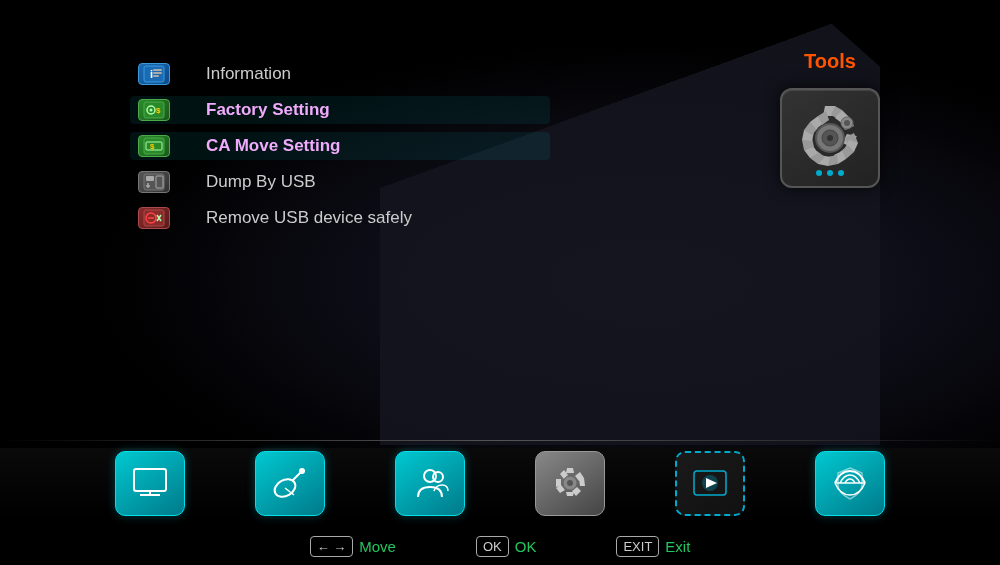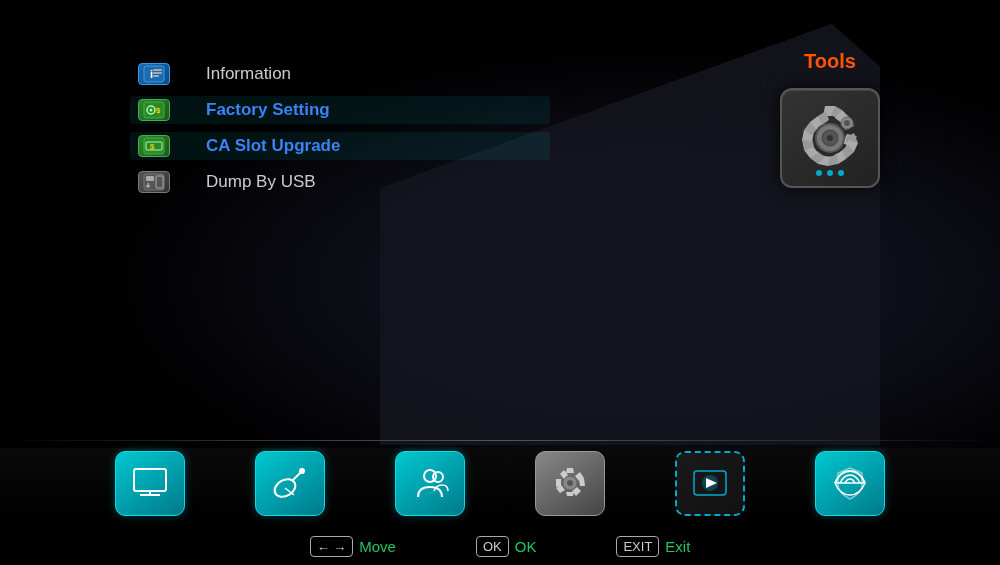--- a/index.html
+++ b/index.html
@@ -93,21 +93,21 @@
       border: 1px solid #aa4a4a;
     }
 
     .menu-item-label {
       font-size: 17px;
       color: #ccc;
       margin-left: 24px;
     }
 
     .menu-item.highlighted .menu-item-label {
-      color: #3b82f6;
+      color: #f0abfc;
       font-weight: bold;
     }
 
     .menu-item.highlighted {
       background: rgba(0, 180, 180, 0.1);
     }
 
     
     .tools-panel {
       position: absolute;
@@ -301,36 +301,47 @@
     </div>
 
     <div class="menu-item highlighted">
       <div class="menu-item-icon icon-ca">
         <svg width="22" height="18" viewBox="0 0 22 18">
           <rect x="1" y="1" width="20" height="16" rx="2" fill="#2a8a2a" stroke="#4aaa4a" stroke-width="1"></rect>
           <rect x="3" y="5" width="16" height="8" rx="1" fill="none" stroke="#aaffaa" stroke-width="1"></rect>
           <text x="7" y="12" fill="#ffcc00" font-size="8" font-weight="bold">$</text>
         </svg>
       </div>
-      <span class="menu-item-label white">CA Slot Upgrade</span>
+      <span class="menu-item-label white">CA Move Setting</span>
     </div>
 
 
     <div class="menu-item">
       <div class="menu-item-icon icon-dump">
         <svg width="22" height="18" viewBox="0 0 22 18">
           <rect x="1" y="1" width="20" height="16" rx="2" fill="#555" stroke="#777" stroke-width="1"></rect>
           <rect x="3" y="3" width="8" height="5" rx="1" fill="#aaa"></rect>
           <rect x="13" y="3" width="7" height="12" rx="1" fill="none" stroke="#aaa" stroke-width="1"></rect>
           <path d="M5 10 L5 15 M3 13 L7 13" stroke="#aaa" stroke-width="1.5"></path>
         </svg>
       </div>
       <span class="menu-item-label">Dump By USB</span>
     </div>
 
+    <div class="menu-item">
+      <div class="menu-item-icon icon-remove">
+        <svg width="22" height="18" viewBox="0 0 22 18">
+          <rect x="1" y="1" width="20" height="16" rx="2" fill="#8a2a2a" stroke="#aa4a4a" stroke-width="1"></rect>
+          <circle cx="8" cy="9" r="5" fill="none" stroke="#ff4444" stroke-width="1.5"></circle>
+          <line x1="5" y1="9" x2="11" y2="9" stroke="#ff4444" stroke-width="1.5"></line>
+          <path d="M14 6 L18 12 M18 6 L14 12" stroke="#aaffaa" stroke-width="1.5"></path>
+        </svg>
+      </div>
+      <span class="menu-item-label">Remove USB device safely</span>
+    </div>
 
   </div>
 
   <div class="tools-panel">
     <div class="tools-title">Tools</div>
     <div class="tools-icon-box">
       <svg class="gear-icon-svg" viewBox="0 0 70 70">
 
         <g transform="translate(35,35)">
 

